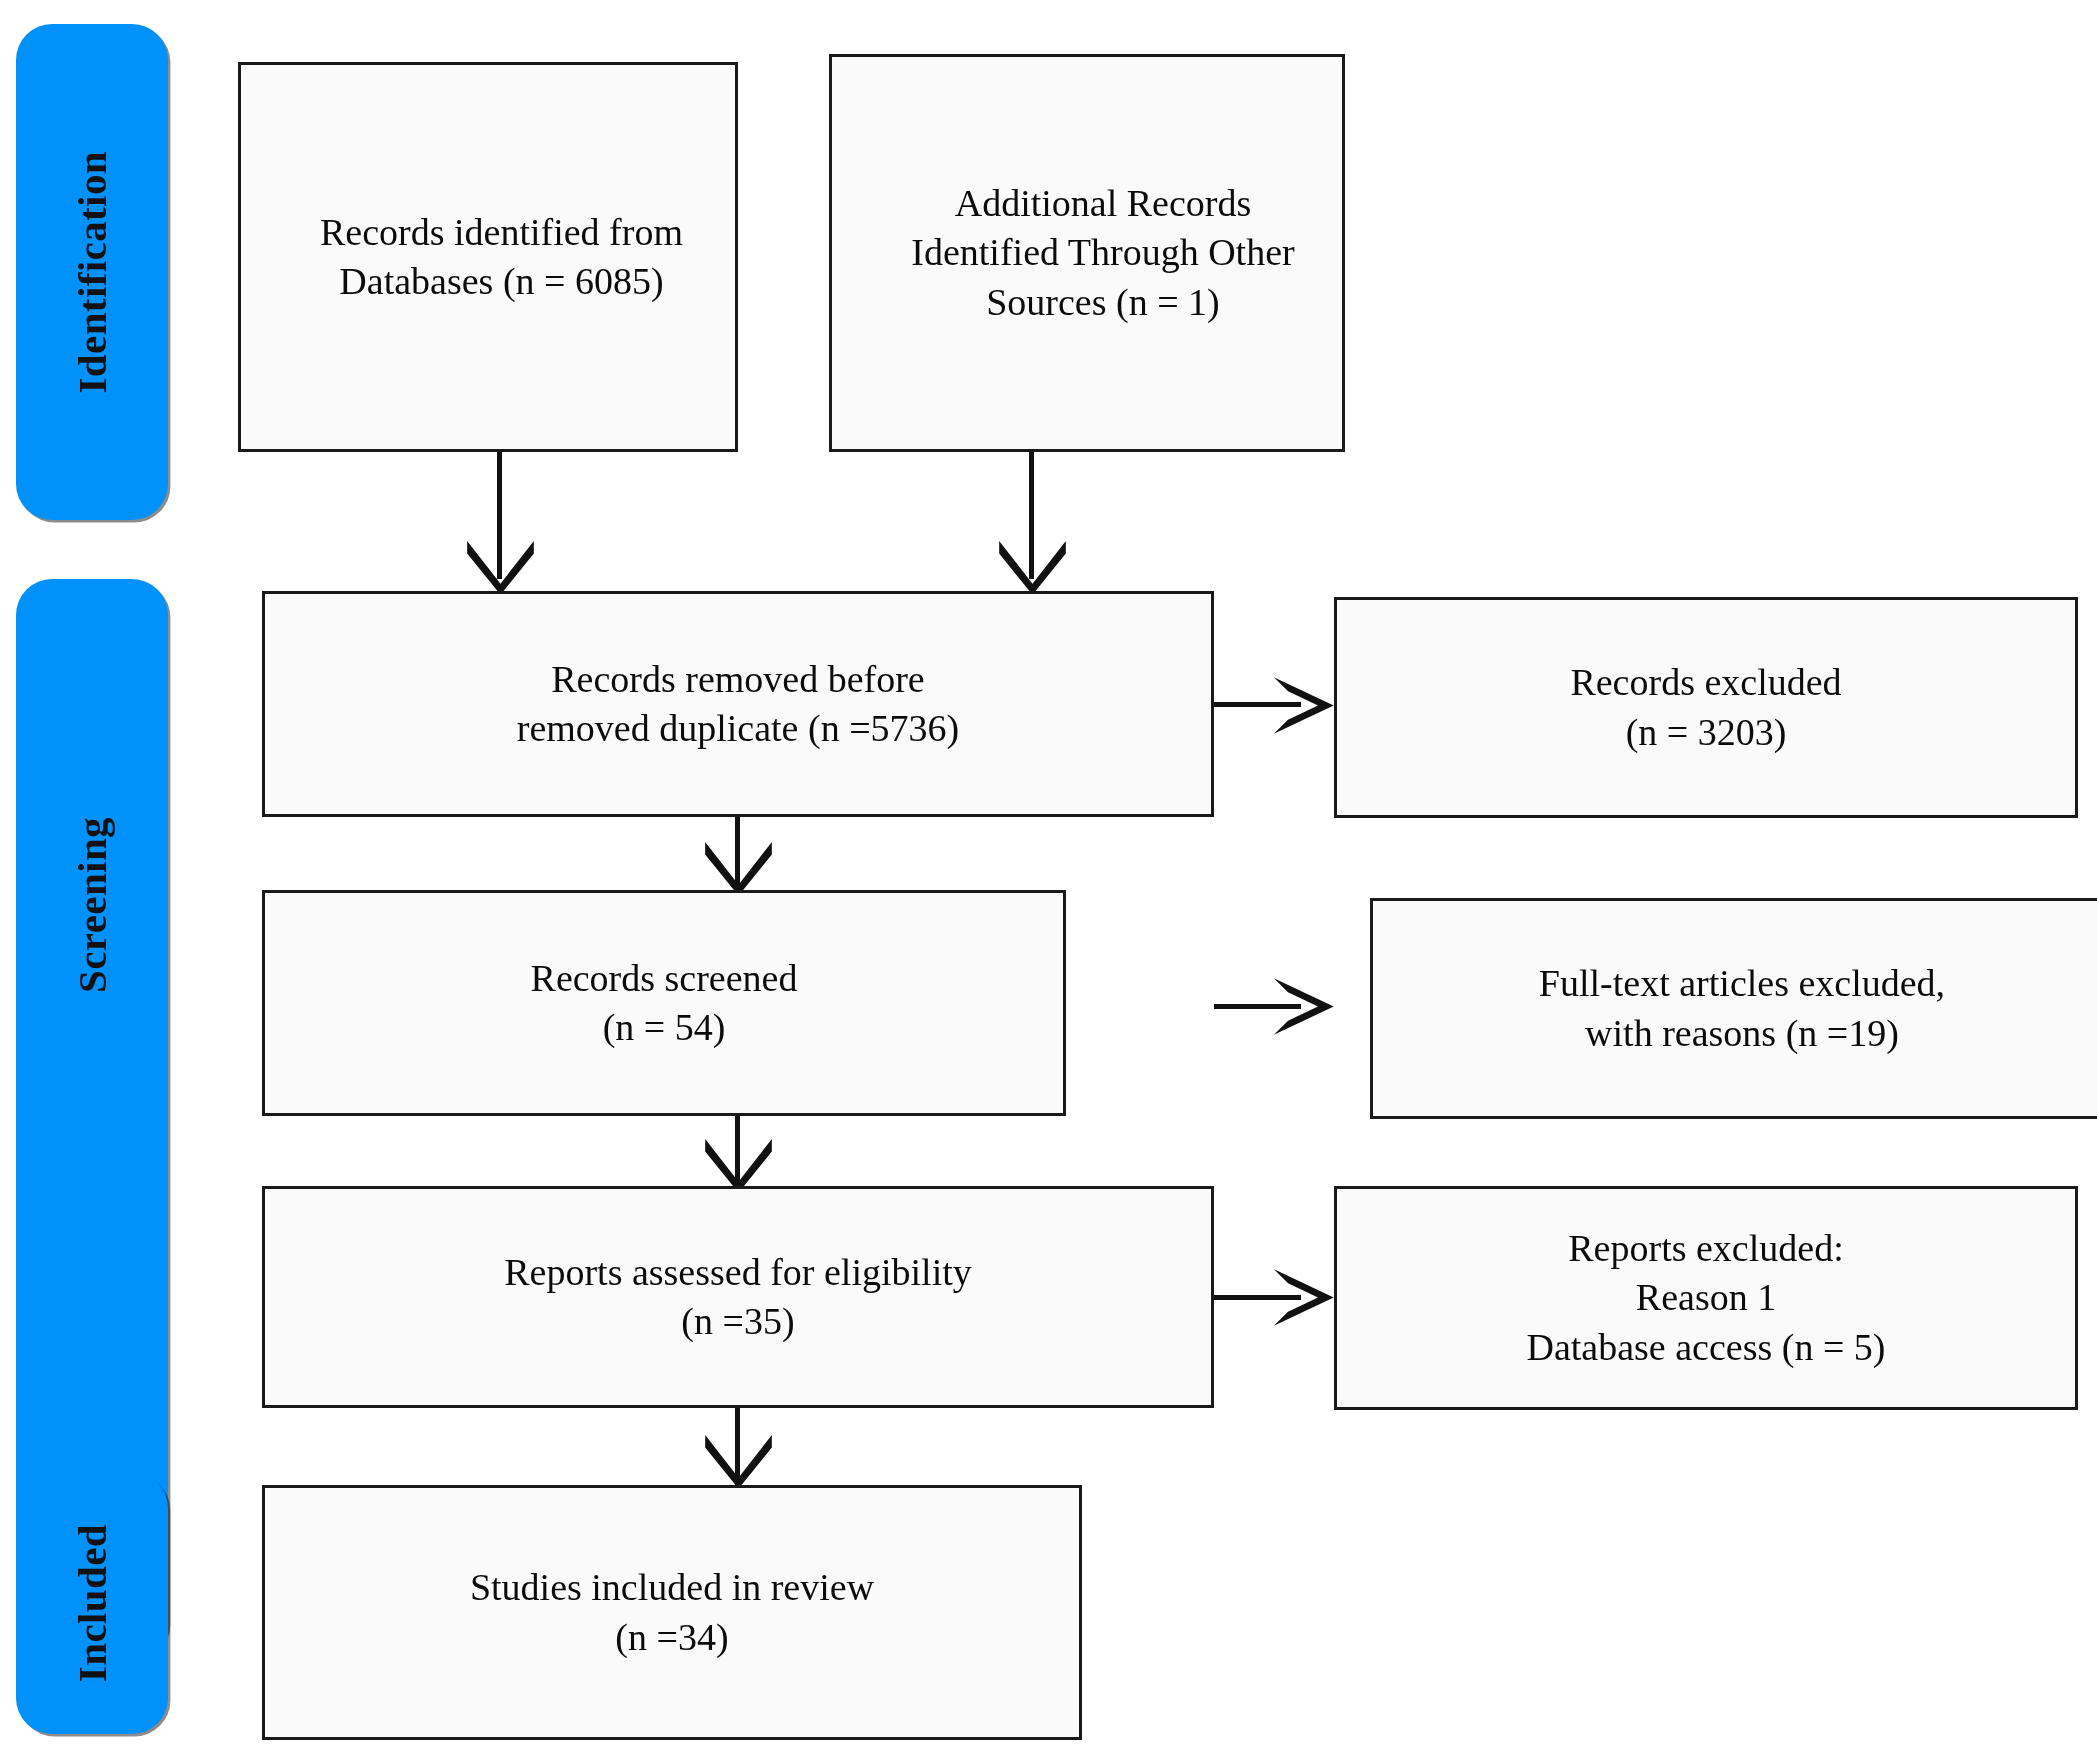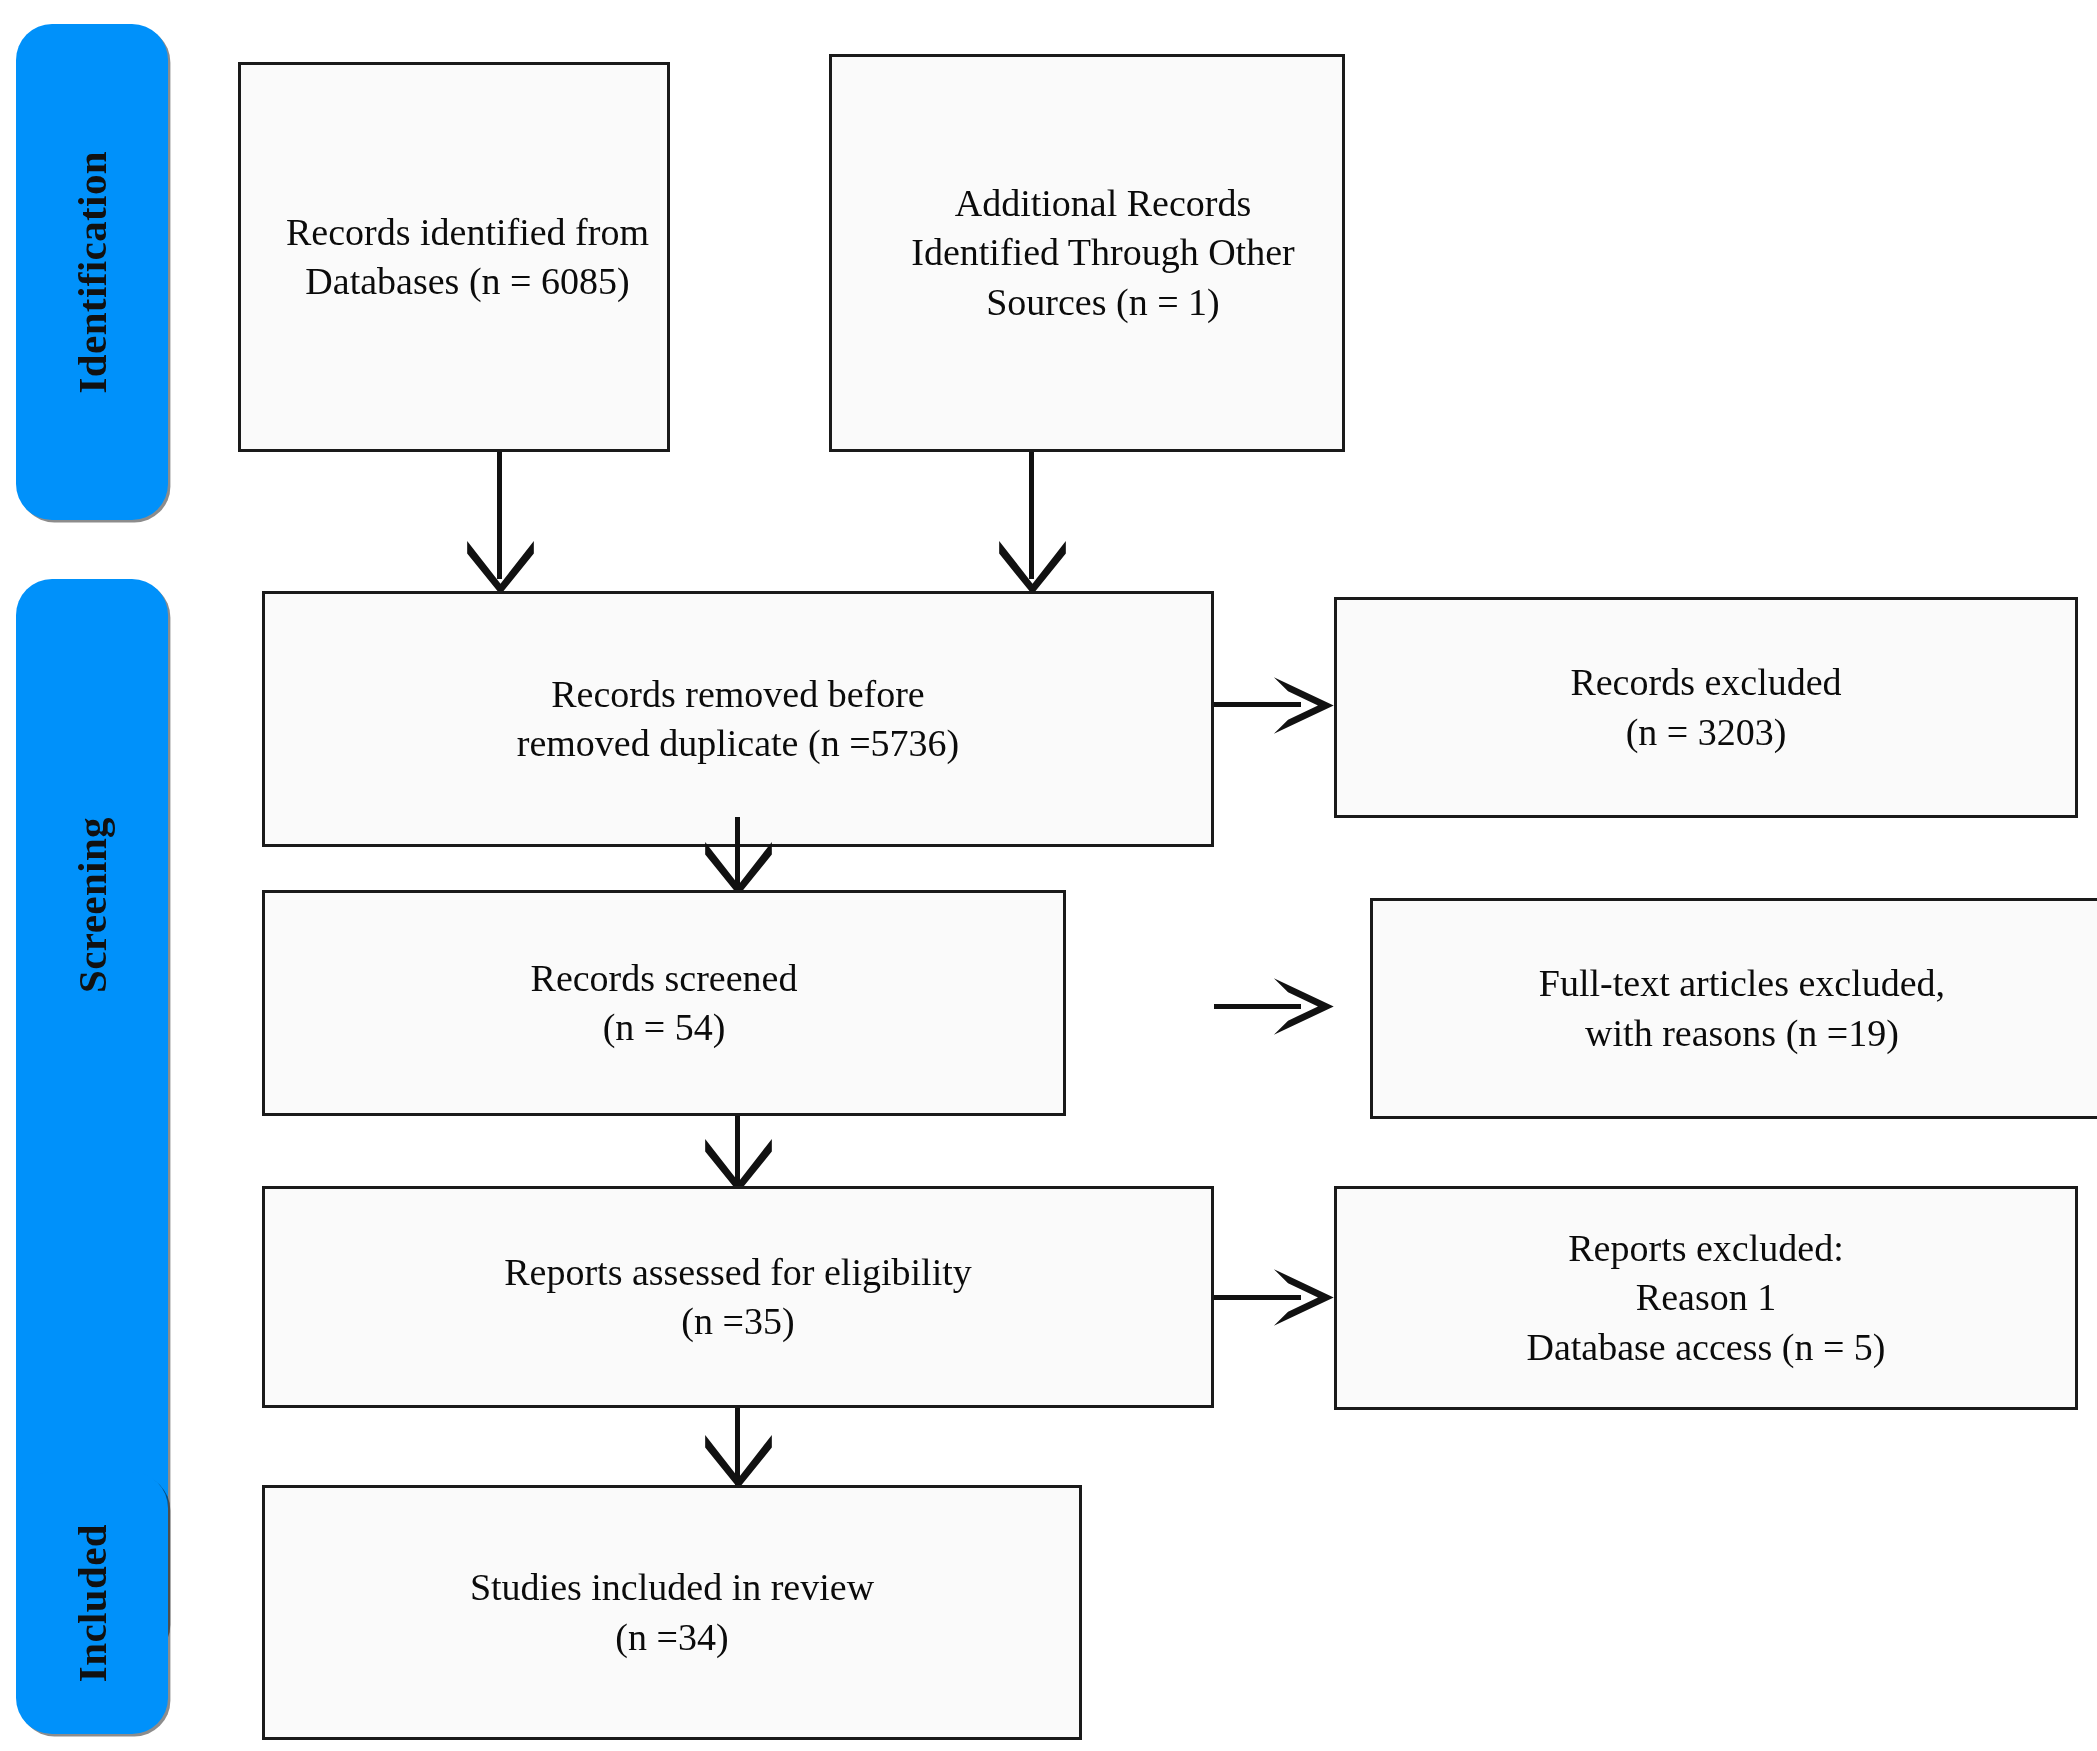--- a/index.html
+++ b/index.html
@@ -87,21 +87,21 @@
   </div>
 
   <div class="stage-pill align-lower" style="left:16px; top:579px; width:152px; height:841px;">
     <span class="stage-label">Screening</span>
   </div>
 
   <div class="stage-pill align-center" style="left:16px; top:1472px; width:152px; height:262px;">
     <span class="stage-label">Included</span>
   </div>
 
-  <div class="flow-box" style="left:238px; top:62px; width:432px; height:390px;padding-left:38px;">
+  <div class="flow-box" style="left:238px; top:62px; width:500px; height:390px;padding-left:38px;">
     <span class="box-text">Records identified from
 Databases (n = 6085)</span>
   </div>
 
   <div class="flow-box" style="left:829px; top:54px; width:516px; height:398px;padding-left:43px;">
     <span class="box-text">Additional Records
 Identified Through Other
 Sources (n = 1)</span>
   </div>
 
@@ -112,21 +112,21 @@
     </svg>
   </div>
 
   <div class="conn conn-v" style="left:1029px; top:452px; width:4.8px; height:127px;"></div>
   <div class="arrowhead" style="left:996px; top:536px;">
     <svg width="73" height="59" viewBox="0 0 92 74">
       <path d="M4 6 L46 60 L88 6 L88 22 L46 74 L4 22 Z" fill="#111111"></path>
     </svg>
   </div>
 
-  <div class="flow-box" style="left:262px; top:591px; width:952px; height:256px;">
+  <div class="flow-box" style="left:262px; top:591px; width:952px; height:226px;">
     <span class="box-text">Records removed before
 removed duplicate (n =5736)</span>
   </div>
 
   <div class="flow-box" style="left:1334px; top:597px; width:744px; height:221px;">
     <span class="box-text">Records excluded
 (n = 3203)</span>
   </div>
 
   <div class="conn conn-h" style="left:1214px; top:702px; width:87px; height:4.8px;"></div>

